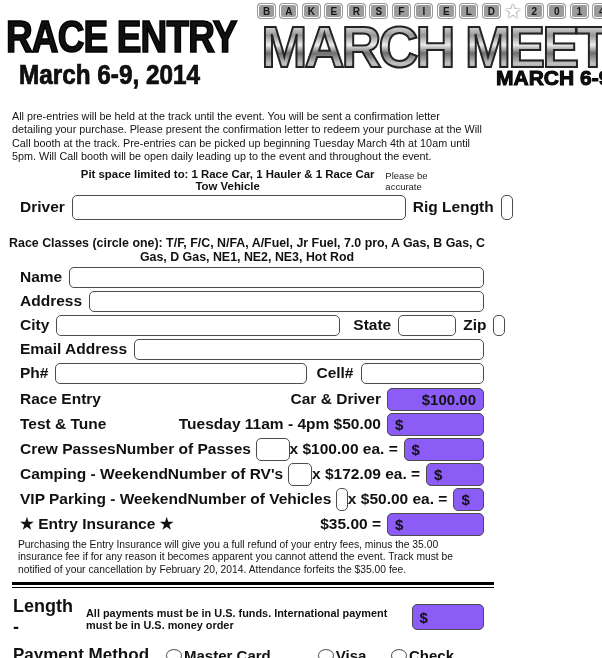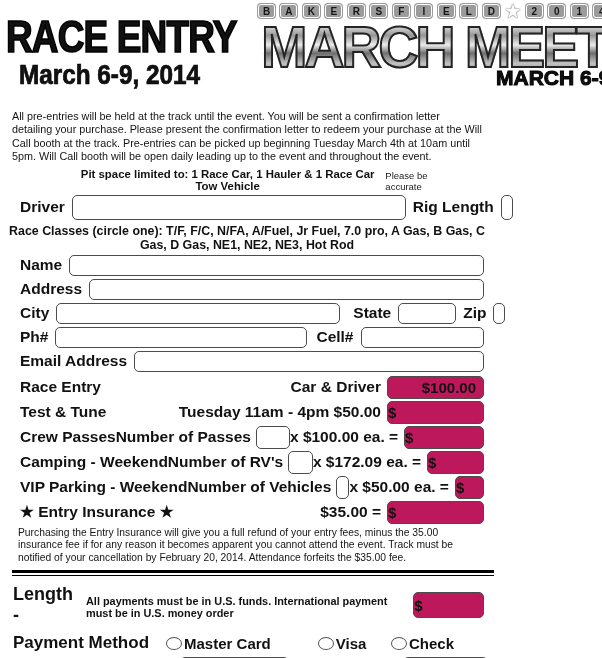--- a/index.html
+++ b/index.html
@@ -58,31 +58,31 @@
   
   .lbl { font-size: 15.5px; font-weight: 700; white-space: nowrap; }
   .inbox {
     height: 21px; border: 1.4px solid #4c4c4c; border-radius: 5px; background: #fff;
     font: inherit; font-size: 13px; padding: 0 5px; outline: none; min-width: 0;
   }
   .pit-row { display: flex; align-items: flex-end; margin: 7px 28px 0 70px; height: 12px; }
   .pit-note { width: 318px; text-align: center; font-weight: 700; font-size: 11.4px; }
   .acc-note { margin-left: auto; font-size: 9.5px; color: #222; }
   .frow { display: flex; align-items: center; margin: 3px 10px 0 20px; gap: 7px; }
-  .classes { text-align: center; font-weight: 700; font-size: 12.4px; margin-top: 4px; }
+  .classes { text-align: center; font-weight: 700; font-size: 12.4px; margin-top: 16px; }
 
   
   .prow { display: flex; align-items: center; margin: 2px 10px 0 20px; }
   .p-mid { margin-left: auto; font-weight: 700; font-size: 15.5px; text-align: right; white-space: nowrap; }
   .qty-box { width: 41px; height: 23px; margin-left: 5px; border: 1.4px solid #4c4c4c; border-radius: 5px; background:#fff; }
   .p-rate { width: 108px; font-weight: 700; font-size: 15.5px; white-space: nowrap; }
   .money-box {
     width: 97px; height: 23px; margin-left: 6px; border: 1.4px solid #4c4c4c; border-radius: 5px;
-    display: flex; align-items: center; 
-    font-weight: 700; font-size: 15px; background: #be185d;
+    display: flex; align-items: center; padding-left: 7px;
+    font-weight: 700; font-size: 15px; background: #8b5cf6;
   }
   .money-box.amount { justify-content: flex-end; padding-right: 7px; }
   .note { margin: 3px 12px 0 18px; font-size: 10.3px; line-height: 1.25; color: #141414; }
 
   .rule-double { margin: 5px 0 0 12px; height: 6px; border-top: 3px solid #000; border-bottom: 1px solid #000; }
 
   
   .total-row { display: flex; align-items: center; margin: 8px 10px 0 13px; }
   .total-label { font-size: 18px; font-weight: 800; }
   .total-note { font-size: 10.9px; font-weight: 600; margin-left: 13px; padding-top: 3px; }
@@ -166,28 +166,28 @@
   <div class="frow">
     <span class="lbl">City</span>
     <input class="inbox" style="width: 284px; flex: 0 0 auto;">
     <span class="lbl" style="margin-left:6px">State</span>
     <input class="inbox" style="width: 58px; flex: 0 0 auto;">
     <span class="lbl">Zip</span>
     <input class="inbox" style="flex: 1 1 0%;">
   </div>
 
   <div class="frow">
+    <span class="lbl">Email Address</span>
+    <input class="inbox" style="flex: 1 1 0%;">
+  </div>
+
+  <div class="frow">
     <span class="lbl">Ph#</span>
     <input class="inbox" style="width: 252px; flex: 0 0 auto;">
     <span class="lbl" style="margin-left:2px">Cell#</span>
-    <input class="inbox" style="flex: 1 1 0%;">
-  </div>
-
-  <div class="frow">
-    <span class="lbl">Email Address</span>
     <input class="inbox" style="flex: 1 1 0%;">
   </div>
 
   <div class="prow" style="margin-top:4px">
     <span class="lbl">Race Entry</span>
     <span class="p-mid">Car &amp; Driver</span>
     <div class="money-box amount">
       <span>$100.00</span>
     </div>
   </div>

